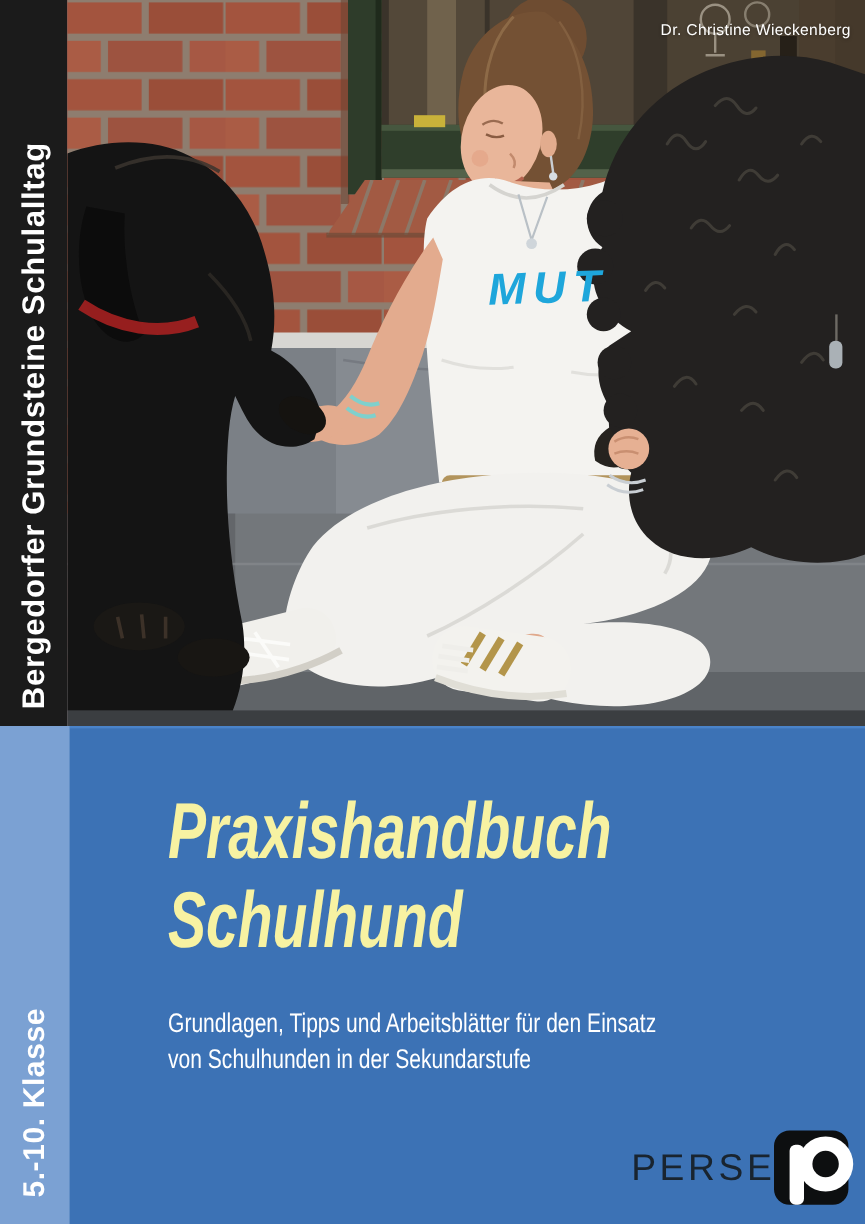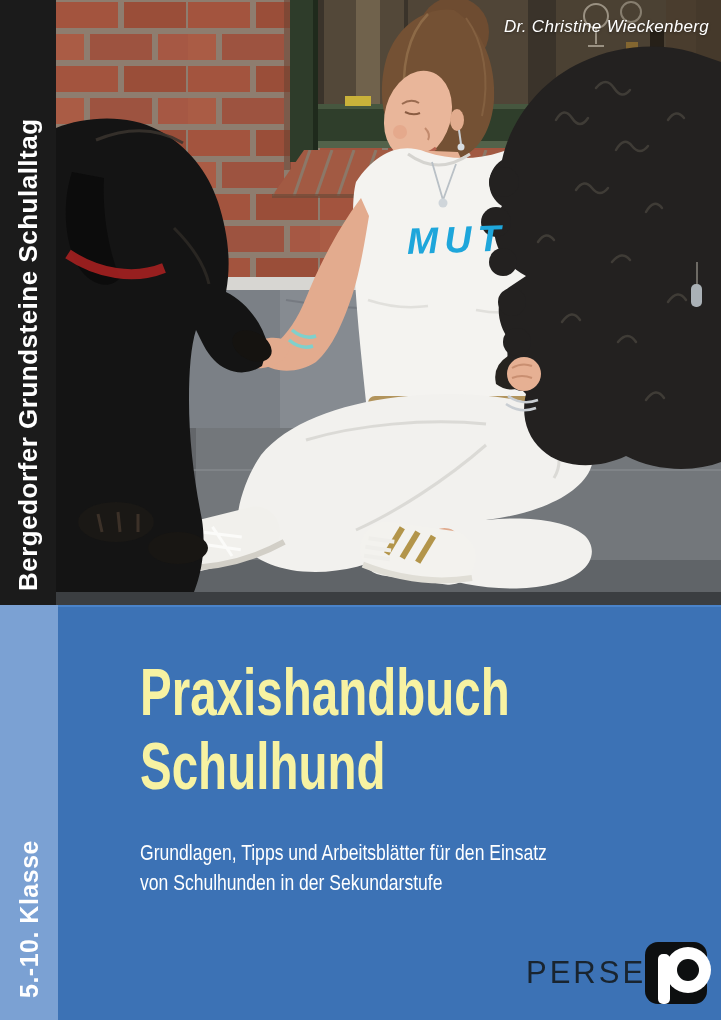--- a/index.html
+++ b/index.html
@@ -21,31 +21,31 @@
   .sidebar-blue .vt{
     position:absolute;top:415px;left:0;width:415px;height:58px;
     transform:rotate(-90deg);transform-origin:0 0;
     line-height:58px;padding-left:22px;box-sizing:border-box;
     color:#fff;font-size:25px;font-weight:bold;letter-spacing:.5px;white-space:nowrap;
   }
   
   .photo{position:absolute;left:56px;top:0;width:665px;height:605px;overflow:hidden;background:#9a523e;}
   .photo svg{display:block;}
   .author{
-    position:absolute;top:17px;right:12px;color:#ffffff;font-size:17px;
-    letter-spacing:.3px;text-shadow:0 1px 3px rgba(0,0,0,.35);font-style:italic;
+    position:absolute;top:17px;right:12px;color:#ffffff;font-size:13px;
+    letter-spacing:.3px;text-shadow:0 1px 3px rgba(0,0,0,.35);
   }
   .shirt-text{
     position:absolute;left:350px;top:221px;
     color:#1ea6db;font-size:37px;font-weight:bold;font-style:italic;
     letter-spacing:6px;transform:rotate(-2deg) scaleX(1.02);transform-origin:0 0;
   }
   
   .bottom-panel{position:absolute;left:58px;top:605px;width:663px;height:415px;background:#3c72b5;border-top:2px solid #4a83c9;}
-  .title{position:absolute;left:140px;top:655px;color:#f7f2a2;}
+  .title{position:absolute;left:140px;top:655px;color:#f7f2a2;font-style:italic;}
   .title .line{
     display:block;font-size:66px;font-weight:bold;line-height:74px;white-space:nowrap;
     transform:scaleX(0.72);transform-origin:0 50%;letter-spacing:0px;
   }
   .subtitle{position:absolute;left:140px;top:838px;color:#ffffff;}
   .subtitle .line{
     display:block;font-size:22.5px;line-height:30px;white-space:nowrap;
     transform:scaleX(0.78);transform-origin:0 50%;
   }
   

